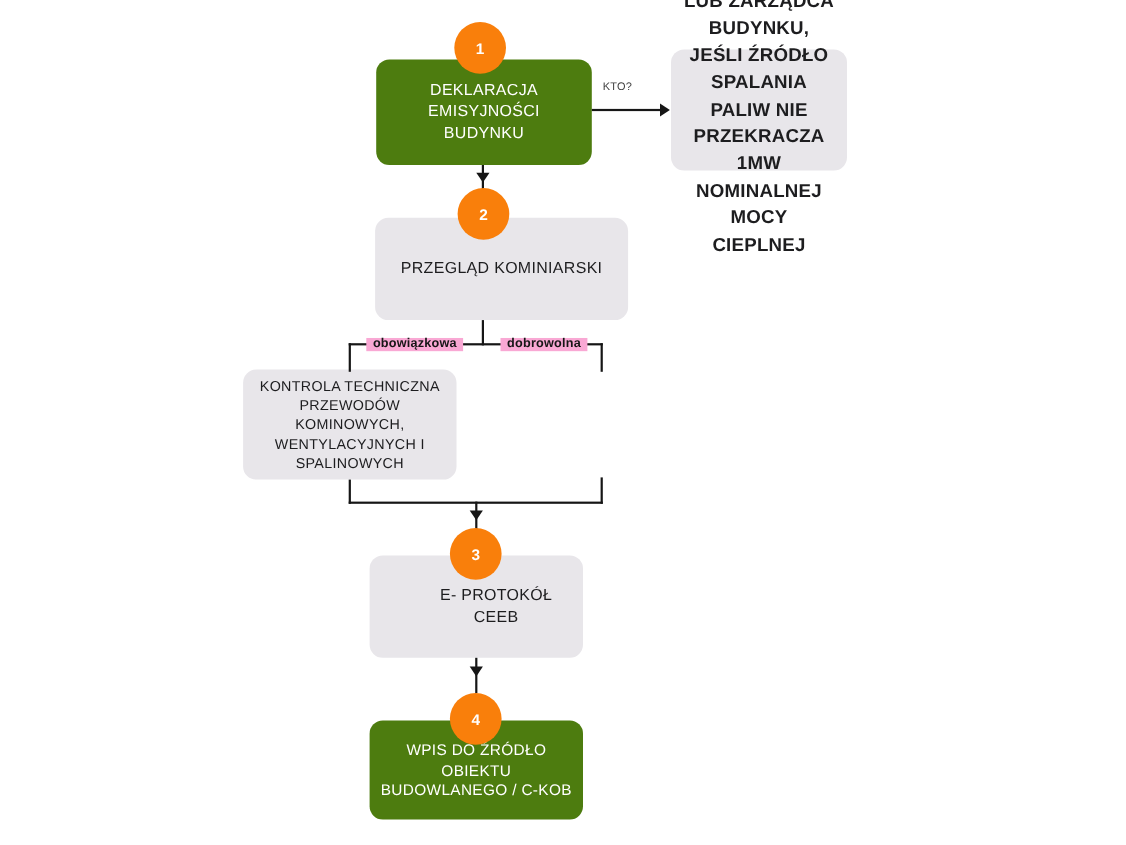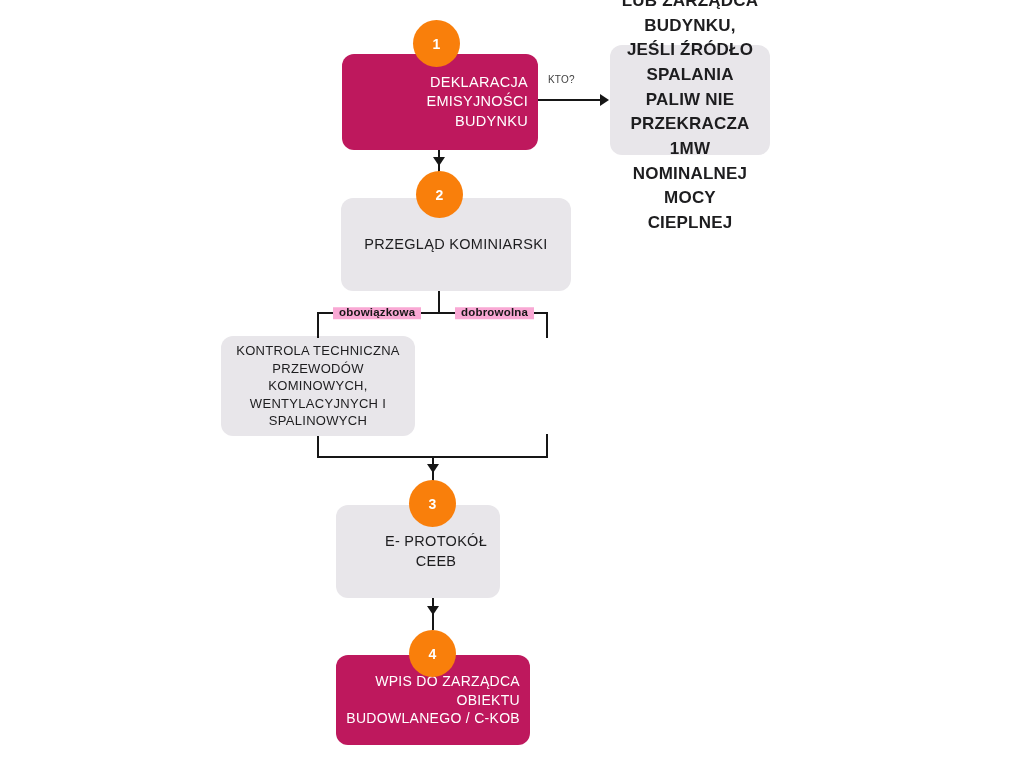--- a/index.html
+++ b/index.html
@@ -32,36 +32,35 @@
     text-align: center;
     letter-spacing: 0.3px;
     line-height: 1.35;
   }
   .node .node-label {
     display: block;
     white-space: pre-line;
     padding: 0 10px;
   }
   .node.dark {
-    background: #be185d;
+    background: #4d7c0f;
     color: #ffffff;
-    text-align: right;
   }
   .node.light {
     background: #e8e6ea;
     color: #1d1d1f;
   }
 
   
   #node-1 { left: 342px; top: 54px;  width: 196px; height: 96px;  font-size: 14.5px; }
   #node-who { left: 610px; top: 45px; width: 160px; height: 110px; font-size: 17px; font-weight: 600; letter-spacing: 0.2px; line-height: 1.45; justify-content: center; }
   #node-2 { left: 341px; top: 198px; width: 230px; height: 93px;  font-size: 14.5px; }
   #node-mandatory { left: 221px; top: 336px; width: 194px; height: 100px; font-size: 13px; }
   #node-voluntary { left: 452px; top: 337px; width: 195px; height: 97px;  font-size: 13.5px; }
-  #node-3 { left: 336px; top: 505px; width: 164px; height: 93px;  font-size: 14.5px; padding-left: 36px; }
+  #node-3 { left: 336px; top: 505px; width: 194px; height: 93px;  font-size: 14.5px; padding-left: 36px; }
   #node-4 { left: 336px; top: 655px; width: 194px; height: 90px;  font-size: 14px; }
 
   
   .badge {
     position: absolute;
     width: 47px;
     height: 47px;
     border-radius: 50%;
     background: #f97f0b;
     color: #ffffff;
@@ -195,21 +194,21 @@
   <div class="node light" id="node-mandatory">
     <span class="node-label">KONTROLA TECHNICZNA PRZEWODÓW KOMINOWYCH, WENTYLACYJNYCH I SPALINOWYCH</span>
   </div>
 
 
   <div class="node light" id="node-3">
     <span class="node-label">E- PROTOKÓŁ CEEB</span>
   </div>
 
   <div class="node dark" id="node-4">
-    <span class="node-label">WPIS DO ZARZĄDCA OBIEKTU
+    <span class="node-label">WPIS DO ŹRÓDŁO OBIEKTU
 BUDOWLANEGO / C-KOB</span>
   </div>
 
   <div class="badge" id="badge-1">
     <span>1</span>
   </div>
   <div class="badge" id="badge-2">
     <span>2</span>
   </div>
   <div class="badge" id="badge-3">

